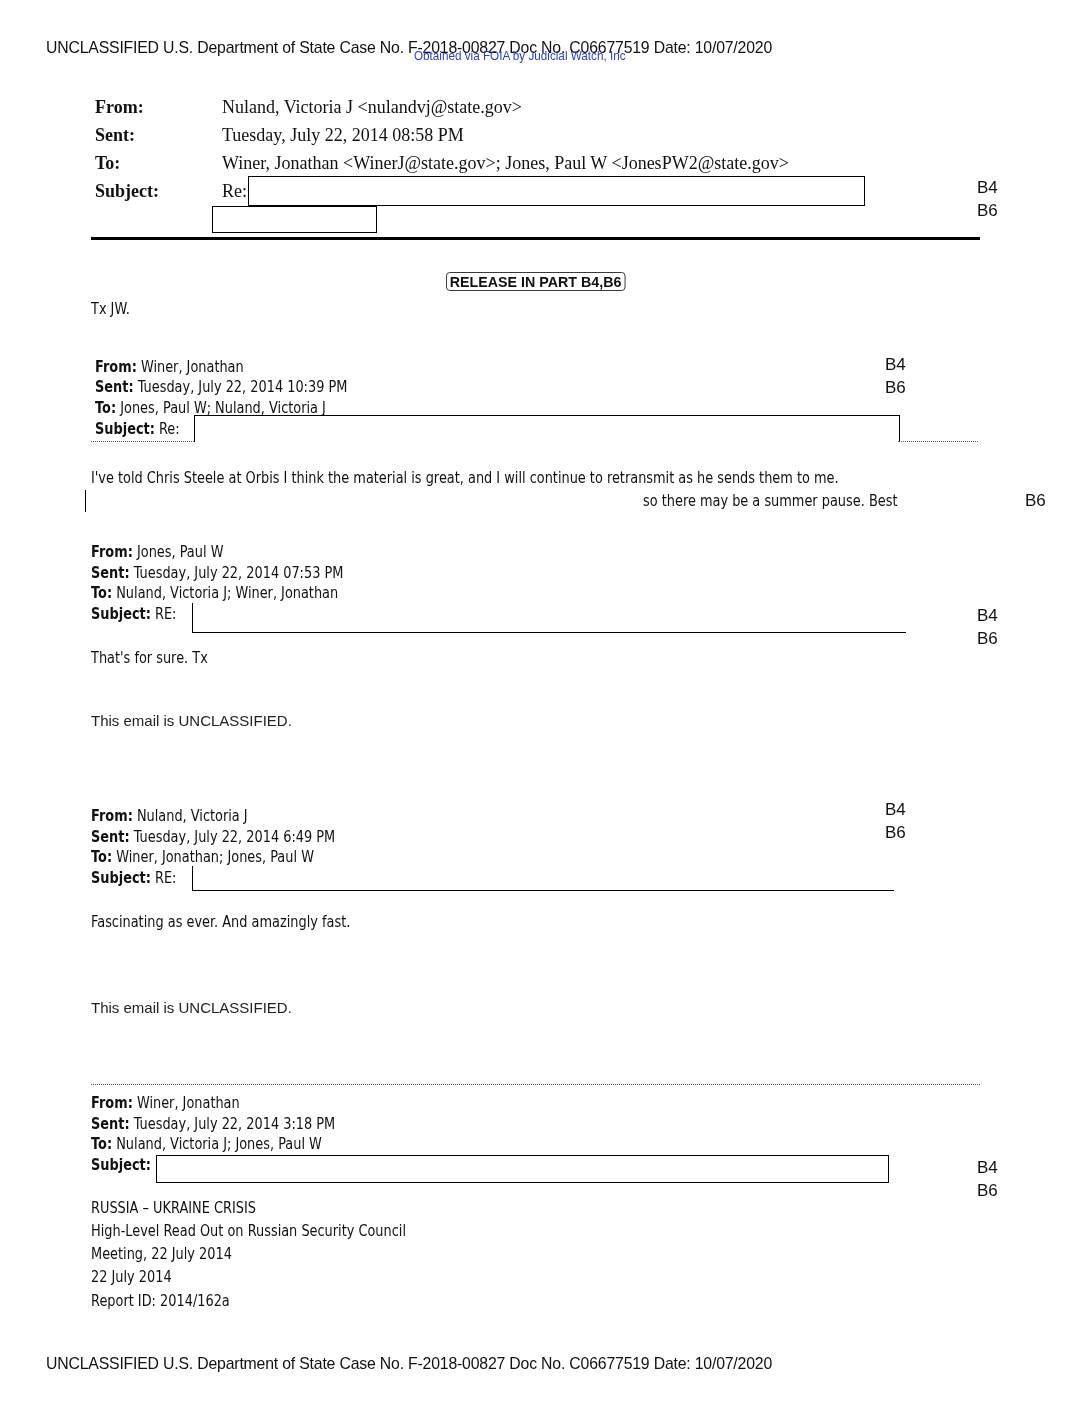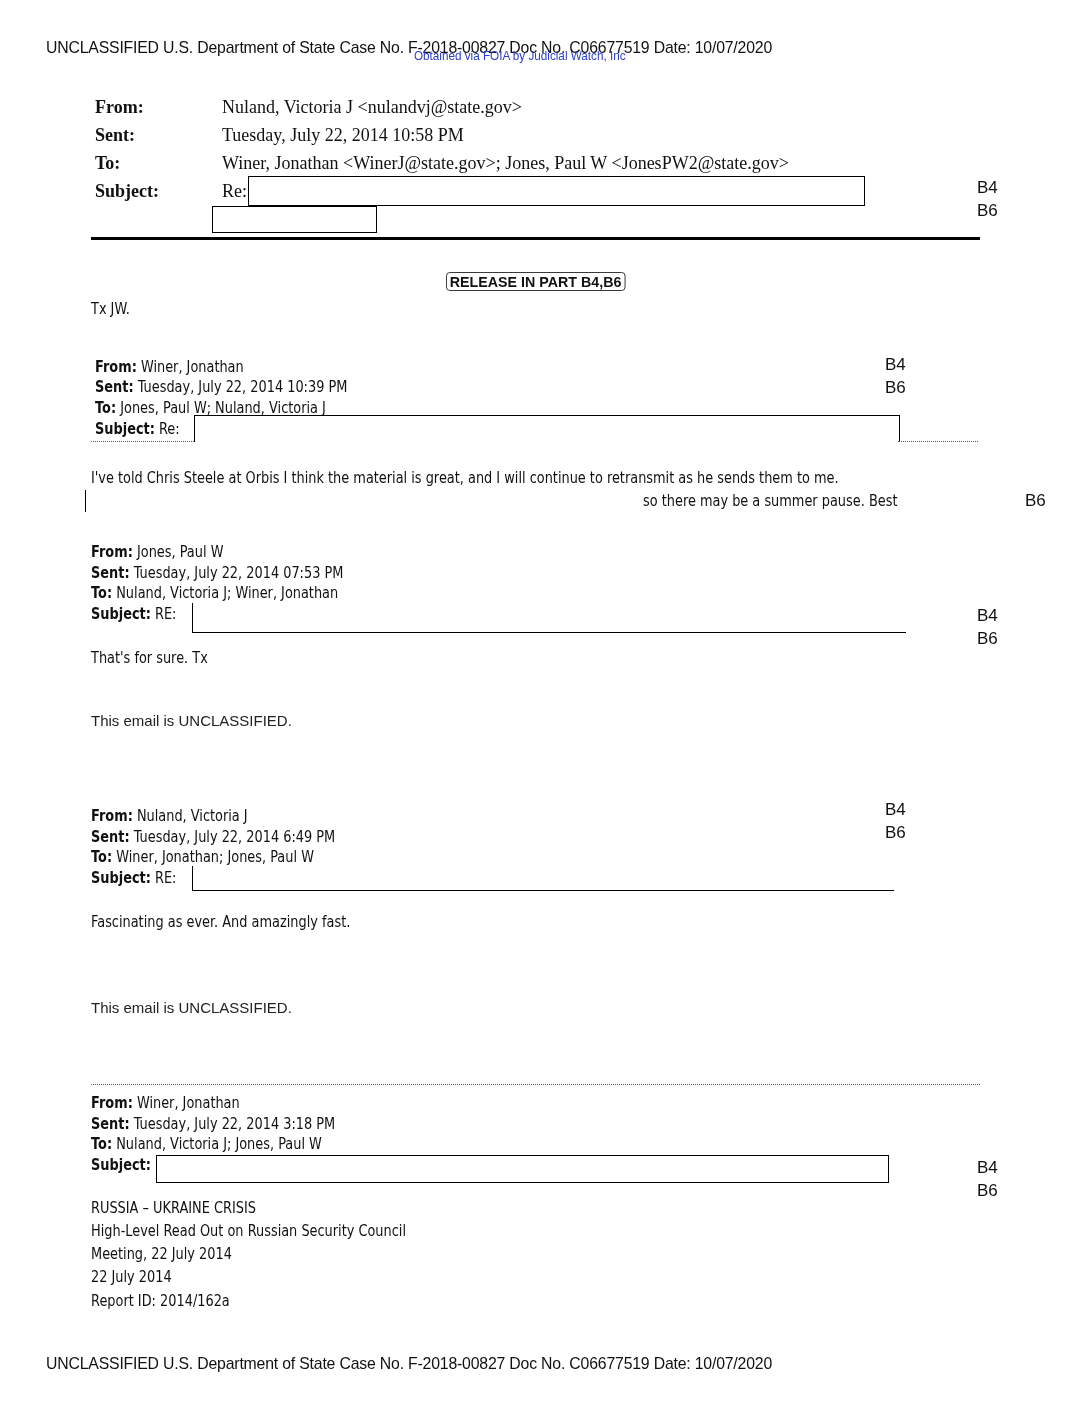--- a/index.html
+++ b/index.html
@@ -22,21 +22,21 @@
 </head>
 <body>
 
 <div class="abs stamp" style="left:46px; top:38px;">UNCLASSIFIED  U.S. Department of State  Case No. F-2018-00827  Doc No. C06677519  Date: 10/07/2020</div>
 <div class="abs watermark" style="left:414px; top:48px;">Obtained via FOIA by Judicial Watch, Inc</div>
 
 <div>
   <div class="abs serif label" style="left:95px; top:97px;">From:</div>
   <div class="abs serif" style="left:222px; top:97px;">Nuland, Victoria J &lt;nulandvj@state.gov&gt;</div>
   <div class="abs serif label" style="left:95px; top:125px;">Sent:</div>
-  <div class="abs serif" style="left:222px; top:125px;">Tuesday, July 22, 2014 10:58 PM</div>
+  <div class="abs serif" style="left:222px; top:125px;">Tuesday, July 22, 2014 08:58 PM</div>
   <div class="abs serif label" style="left:95px; top:153px;">To:</div>
   <div class="abs serif" style="left:222px; top:153px;">Winer, Jonathan &lt;WinerJ@state.gov&gt;; Jones, Paul W &lt;JonesPW2@state.gov&gt;</div>
   <div class="abs serif label" style="left:95px; top:181px;">Subject:</div>
   <div class="abs serif" style="left:222px; top:181px;">Re:</div>
   <div class="redact" style="left:248px; top:176px; width:615px; height:28px;"></div>
   <div class="redact" style="left:212px; top:206px; width:163px; height:25px;"></div>
   <div class="abs code" style="left:977px; top:178px;">B4</div>
   <div class="abs code" style="left:977px; top:201px;">B6</div>
   <div class="rule-thick" style="left:91px; top:237px; width:889px;"></div>
 </div>

